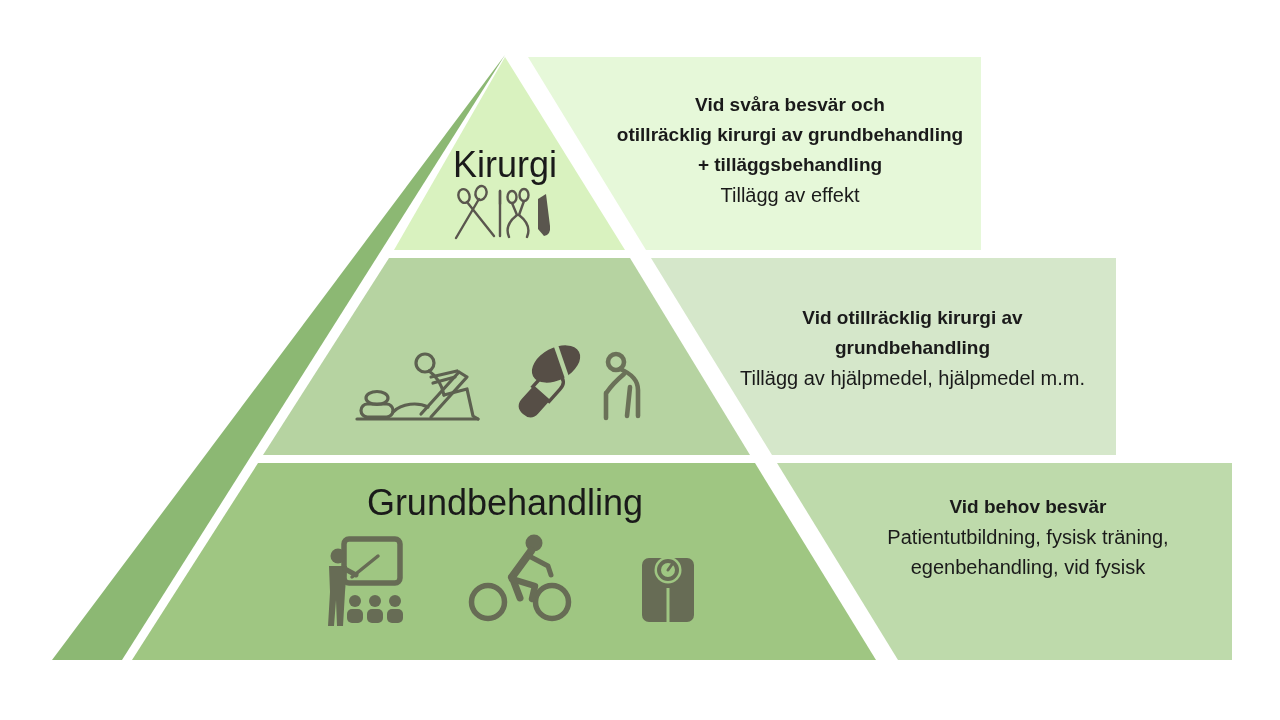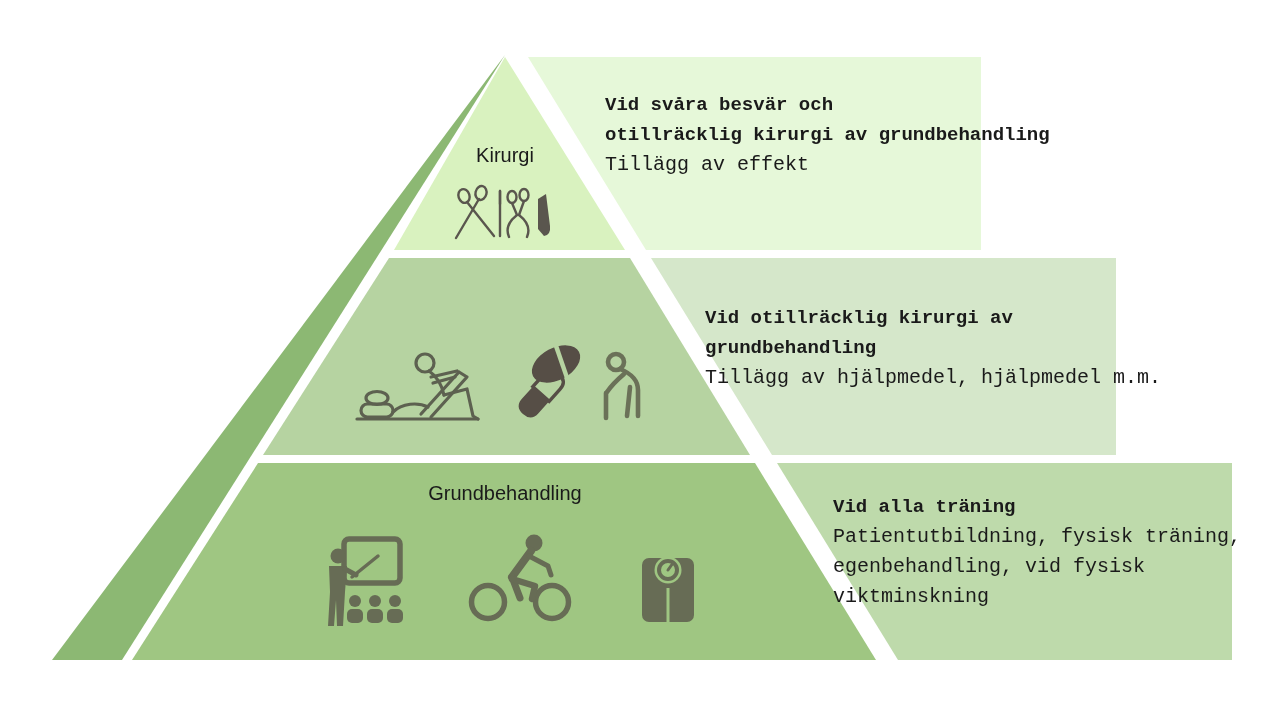--- a/index.html
+++ b/index.html
@@ -15,22 +15,22 @@
   .f-stripe{fill:var(--stripe)} .f-t1{fill:var(--tier1)} .f-t2{fill:var(--tier2)} .f-t3{fill:var(--tier3)}
   .f-b1{fill:var(--box1)} .f-b2{fill:var(--box2)} .f-b3{fill:var(--box3)}
   .sk{stroke:var(--icon_dark);fill:none;stroke-width:2.4;stroke-linecap:round;stroke-linejoin:round}
   .skf{fill:var(--icon_dark);stroke:none}
   .ph{stroke:var(--icon_outline);fill:none;stroke-width:3.2;stroke-linecap:round;stroke-linejoin:round}
   .pill-s{fill:var(--icon_pill);stroke:none}
   .pill-o{stroke:var(--icon_pill);fill:none;stroke-width:3.4}
   .cane{stroke:var(--icon_cane);fill:none;stroke-width:4.6;stroke-linecap:round;stroke-linejoin:round}
   .ol-f{fill:var(--icon_olive);stroke:none}
   .ol-s{stroke:var(--icon_olive);fill:none;stroke-linecap:round;stroke-linejoin:round}
-  .label{position:absolute;text-align:center;font-size:20px;line-height:1.15;white-space:nowrap;}
-  .note{position:absolute;text-align:left;font-size:20px;line-height:30px;font-family:Liberation Mono, monospace;}
+  .label{position:absolute;text-align:center;font-size:36px;line-height:1.15;white-space:nowrap;}
+  .note{position:absolute;text-align:center;font-size:20px;line-height:30px;}
   .note div{white-space:nowrap;}
   .note .b{font-weight:bold;font-size:19px;}
 </style>
 </head>
 <body>
 
 <div class="canvas">
 
   <svg width="1280" height="720" viewBox="0 0 1280 720">
 
@@ -121,29 +121,29 @@
       <line x1="668" y1="588" x2="668" y2="622" stroke="var(--tier3)" stroke-width="3"></line>
     </g>
   </svg>
 
   <div class="label" style="left:405px;top:144px;width:200px;">Kirurgi</div>
   <div class="label" style="left:355px;top:482px;width:300px;">Grundbehandling</div>
 
   <div class="note" style="left:605px;top:90px;width:370px;">
     <div class="b">Vid svåra besvär och</div>
     <div class="b">otillräcklig kirurgi av grundbehandling</div>
+    <div class="b">+ tilläggsbehandling</div>
     <div>Tillägg av effekt</div>
   </div>
 
   <div class="note" style="left:705px;top:303px;width:415px;">
     <div class="b">Vid otillräcklig kirurgi av</div>
     <div class="b">grundbehandling</div>
     <div>Tillägg av hjälpmedel, hjälpmedel m.m.</div>
   </div>
 
   <div class="note" style="left:833px;top:492px;width:390px;">
-    <div class="b">Vid alla träning</div>
+    <div class="b">Vid behov besvär</div>
     <div>Patientutbildning, fysisk träning,</div>
     <div>egenbehandling, vid fysisk</div>
-    <div>viktminskning</div>
   </div>
 
 </div>
 
 </body></html>

